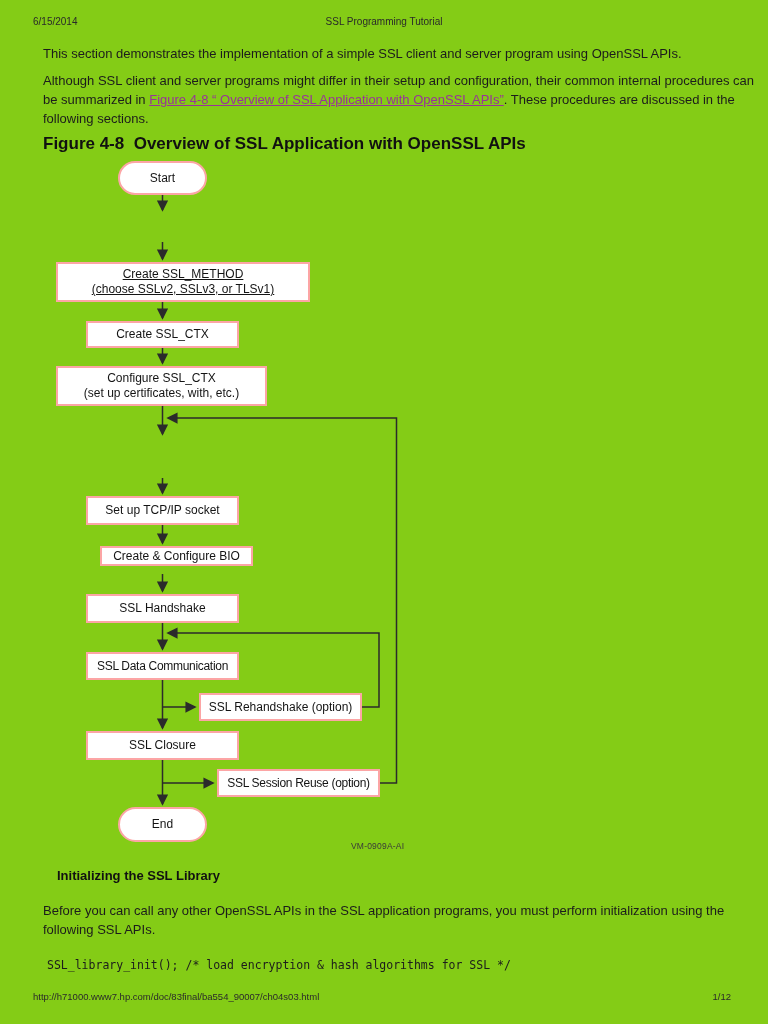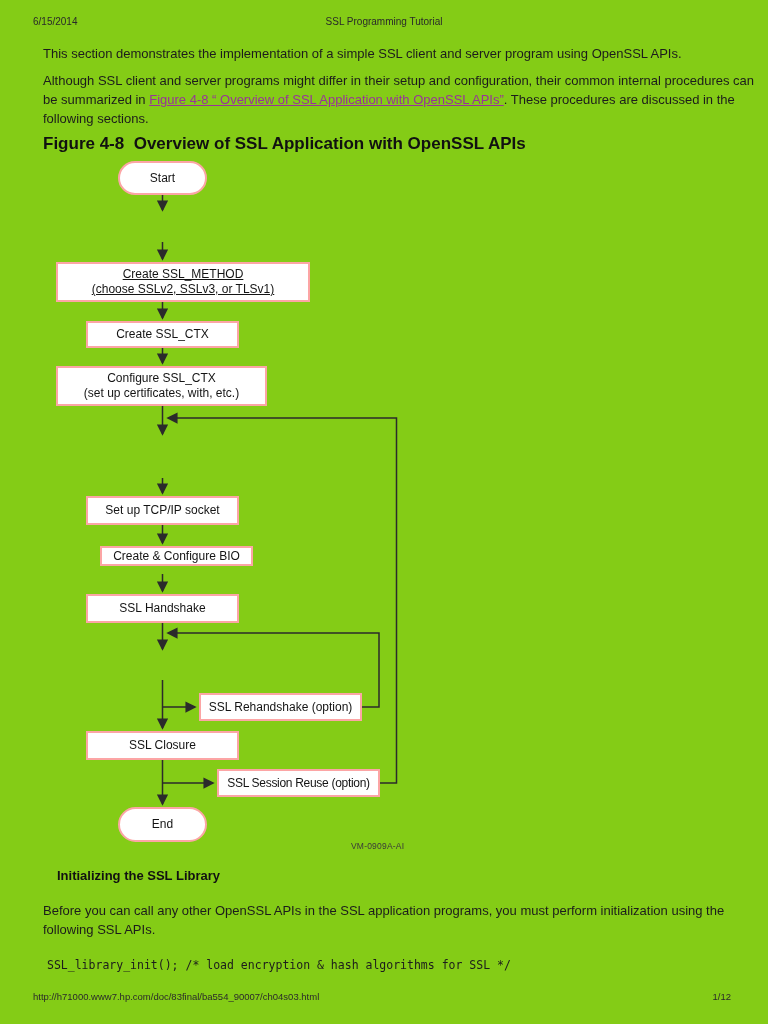--- a/index.html
+++ b/index.html
@@ -99,20 +99,23 @@
       </div>
 
     <div class="flow-node" style="left:100px; top:396px; width:153px; height:20px;">
         <span>Create &amp; Configure BIO</span>
       </div>
 
     <div class="flow-node" style="left:86px; top:444px; width:153px; height:29px;">
         <span>SSL Handshake</span>
       </div>
 
+    <div class="flow-node" style="left:86px; top:502px; width:153px; height:28px;">
+        <span class="tight">SSL Data Communication</span>
+      </div>
 
     <div class="flow-node" style="left:199px; top:543px; width:163px; height:28px;">
         <span>SSL Rehandshake (option)</span>
       </div>
 
     <div class="flow-node" style="left:86px; top:581px; width:153px; height:29px;">
         <span>SSL Closure</span>
       </div>
 
     <div class="flow-node" style="left:217px; top:619px; width:163px; height:28px;">

